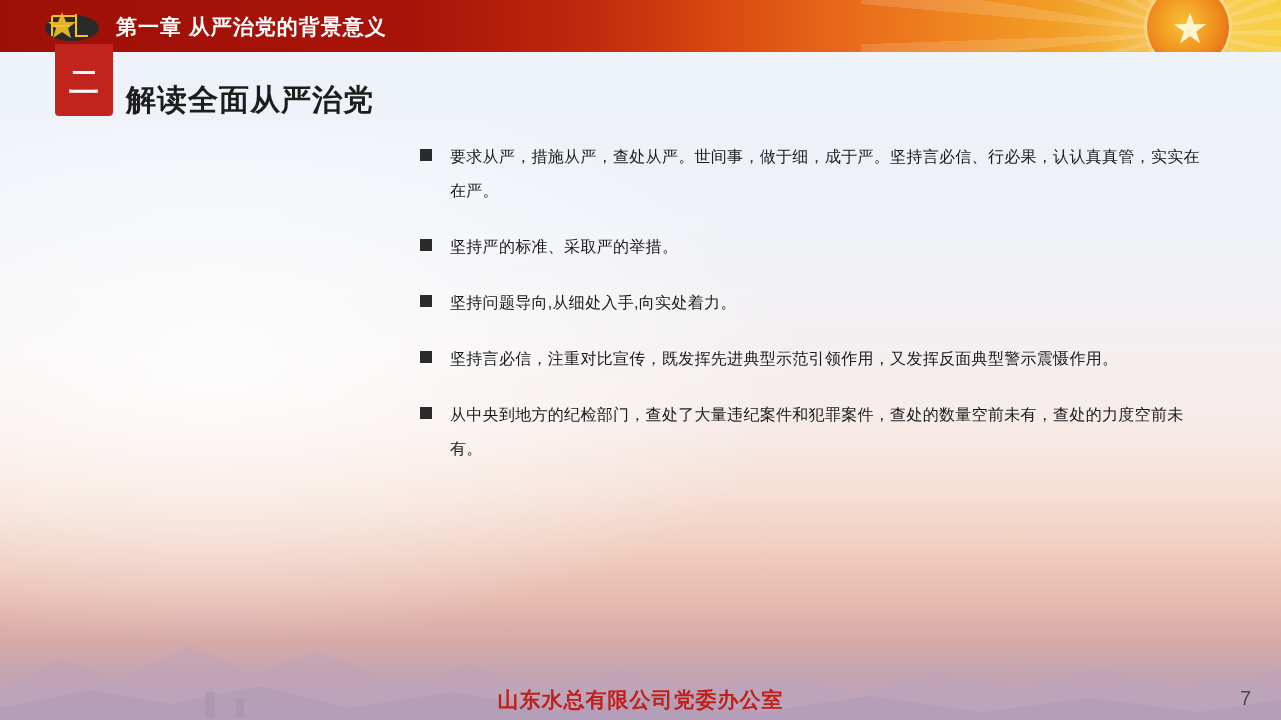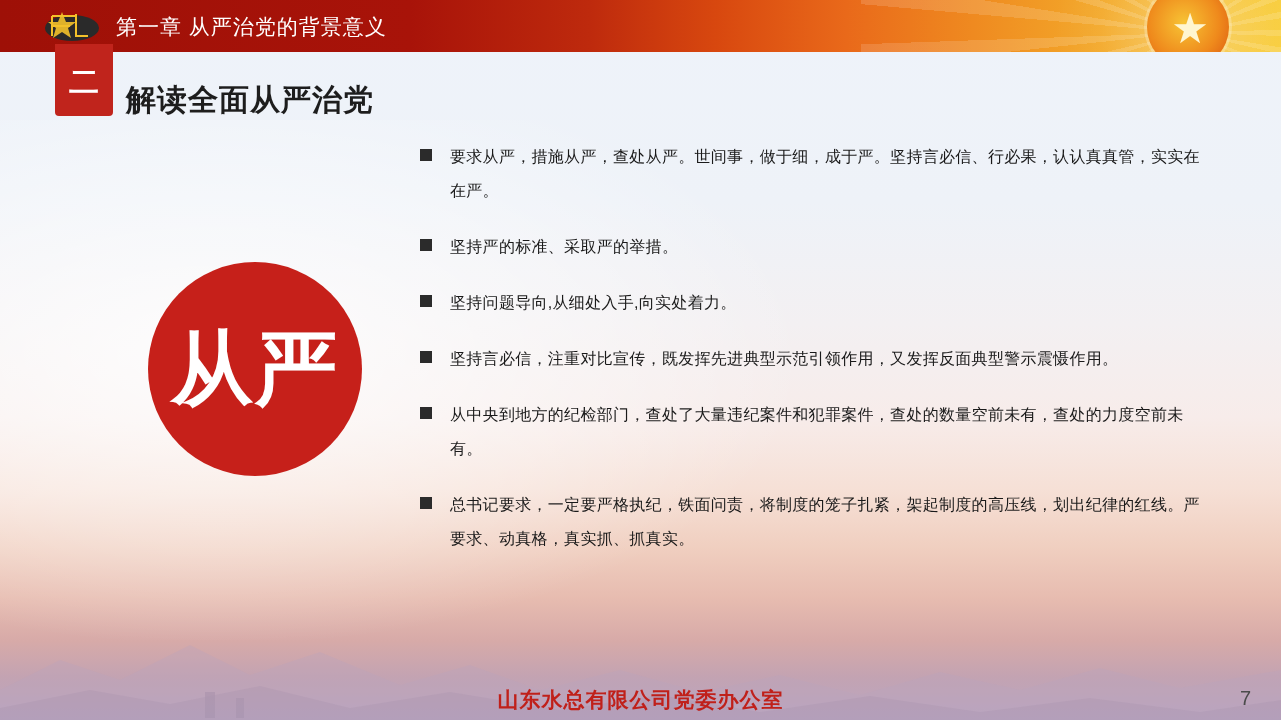--- a/index.html
+++ b/index.html
@@ -77,21 +77,21 @@
   .party-badge {
     position: absolute;
     left: 42px; top: 6px;
     width: 60px; height: 40px;
   }
   .chapter-title {
     position: absolute;
     left: 116px; top: 13px;
     color: #ffffff;
     font-size: 21px;
-    font-weight: normal;
+    font-weight: bold;
     letter-spacing: 1px;
     white-space: nowrap;
   }
 
   
   .sec-tab {
     position: absolute;
     left: 55px; top: 44px;
     width: 58px; height: 72px;
     background: #c0241c;
@@ -236,23 +236,20 @@
     </svg>
 
     <div class="chapter-title">第一章  从严治党的背景意义</div>
   </div>
 
   <div class="sec-tab-arrow"></div>
   <div class="sec-tab"></div>
   <div class="sec-num">二</div>
   <div class="sec-title">解读全面从严治党</div>
 
-  <div class="big-circle">
-    <span>从严</span>
-  </div>
 
   <div class="bullets">
     <div class="bullet-row">
       <div class="bullet-mark"></div>
       <div class="bullet-text">要求从严，措施从严，查处从严。世间事，做于细，成于严。坚持言必信、行必果，认认真真管，实实在在严。</div>
     </div>
     <div class="bullet-row">
       <div class="bullet-mark"></div>
       <div class="bullet-text">坚持严的标准、采取严的举措。</div>
     </div>
@@ -260,23 +257,19 @@
       <div class="bullet-mark"></div>
       <div class="bullet-text">坚持问题导向,从细处入手,向实处着力。</div>
     </div>
     <div class="bullet-row">
       <div class="bullet-mark"></div>
       <div class="bullet-text">坚持言必信，注重对比宣传，既发挥先进典型示范引领作用，又发挥反面典型警示震慑作用。</div>
     </div>
     <div class="bullet-row">
       <div class="bullet-mark"></div>
       <div class="bullet-text">从中央到地方的纪检部门，查处了大量违纪案件和犯罪案件，查处的数量空前未有，查处的力度空前未有。</div>
-    </div>
-    <div class="bullet-row">
-      <div class="bullet-mark"></div>
-      <div class="bullet-text">总书记要求，一定要严格执纪，铁面问责，将制度的笼子扎紧，架起制度的高压线，划出纪律的红线。严要求、动真格，真实抓、抓真实。</div>
     </div>
   </div>
 
   <div class="footer-text">山东水总有限公司党委办公室</div>
   <div class="page-num">7</div>
 
 </div>
 
 </body></html>

